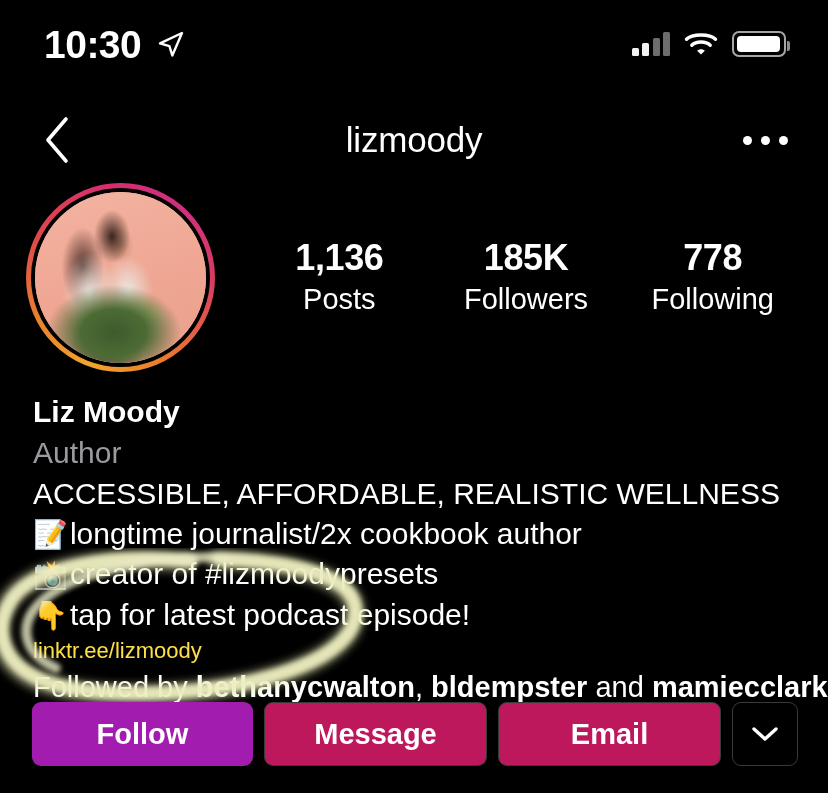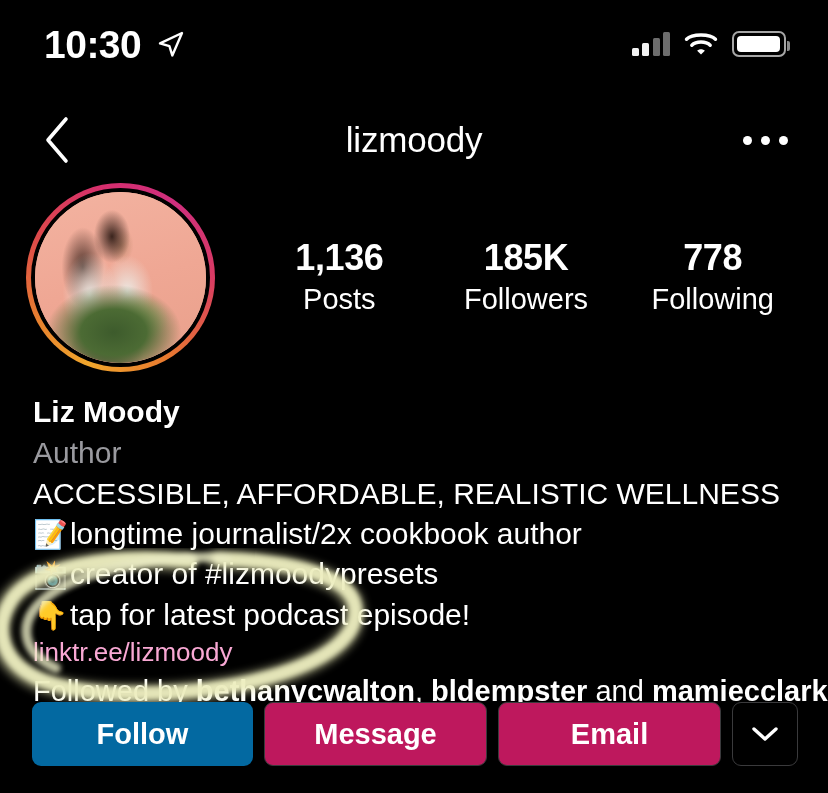--- a/index.html
+++ b/index.html
@@ -227,22 +227,22 @@
     font-size: 30px;
     line-height: 1.14;
     margin-top: 6px;
     white-space: nowrap;
   }
   .bio-emoji {
     font-size: 28px;
     margin-right: 2px;
   }
   .bio-link {
-    font-size: 26px;
-    color: #f9a8d4;
+    font-size: 22px;
+    color: #fde047;
     line-height: 1.14;
     margin-top: 6px;
     cursor: pointer;
   }
   .followed-by {
     font-size: 29px;
     line-height: 1.14;
     margin-top: 8px;
     white-space: nowrap;
   }
@@ -274,21 +274,21 @@
     align-items: center;
     justify-content: center;
     font-size: 29px;
     font-weight: bold;
     color: #fff;
     box-sizing: border-box;
     cursor: pointer;
   }
   .btn-follow {
     width: 221px;
-    background: #0369a1;
+    background: #a21caf;
     border: none;
   }
   .btn-outline {
     flex: 1;
     background: #be185d;
     border: 1.5px solid #3a3a3c;
   }
   .btn-chevron {
     width: 66px;
     background: #000;

